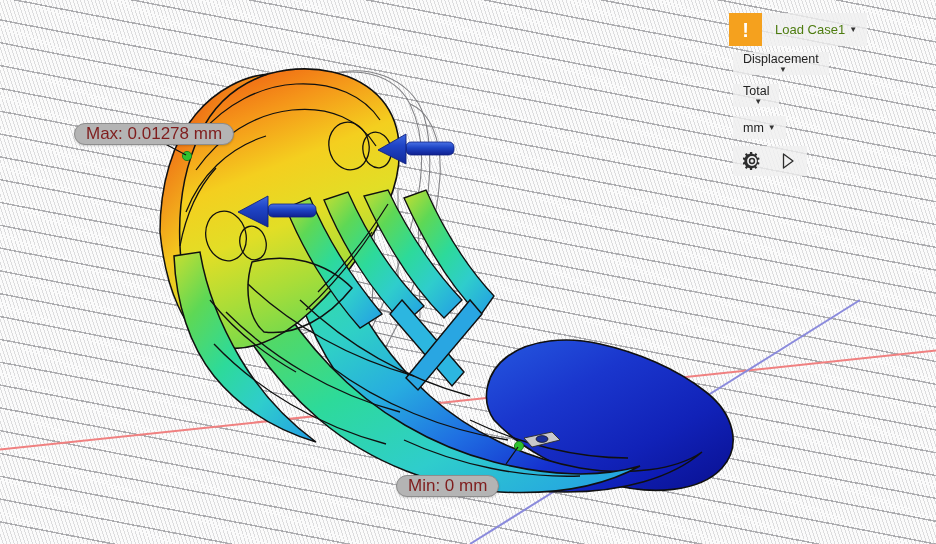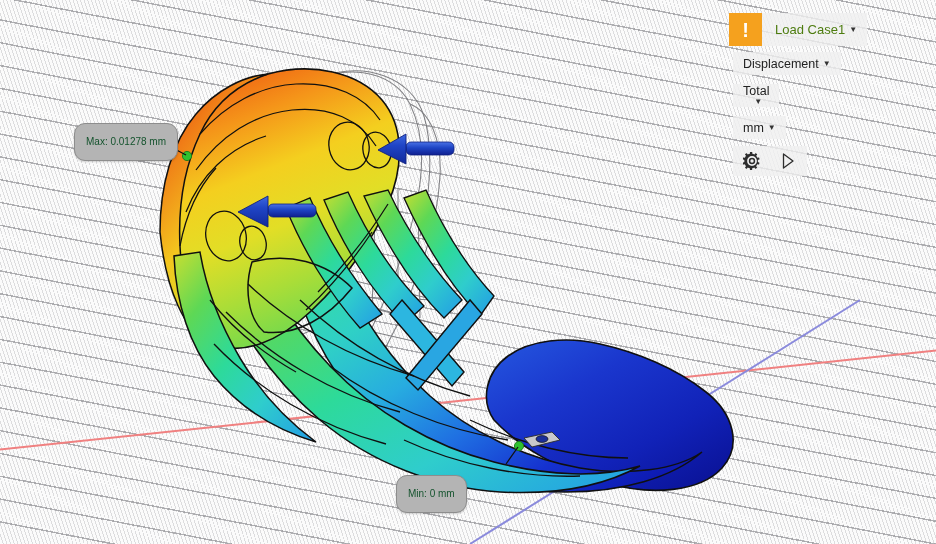--- a/index.html
+++ b/index.html
@@ -48,25 +48,25 @@
 
   
   #model-svg { position: absolute; left: 0; top: 0; }
 
   
   .value-tag {
     position: absolute;
     background: #b4b4b4;
     border: 1px solid #8d8d8d;
     border-radius: 11px;
-    color: #14532d;
-    font-size: 10px;
+    color: #7f1d1d;
+    font-size: 17px;
     line-height: 20px;
     height: 20px;
-    padding: 8px 11px;
+    padding: 0 11px;
     white-space: nowrap;
     box-shadow: 0 1px 2px rgba(0,0,0,0.18);
   }
   #tag-max { left: 74px; top: 123px; }
   #tag-min { left: 396px; top: 475px; }
 
   
   #result-panel {
     position: absolute;
     left: 690px; top: 0;
@@ -87,21 +87,21 @@
     font-size: 20px;
     font-weight: bold;
     line-height: 1;
   }
   #loadcase-label {
     font-size: 13px; color: #4d7c0f;
     padding-left: 13px;
   }
   .caret { font-size: 8px; color: #333; margin-left: 4px; line-height: 1; }
 
-  #row-displacement { left: 43px; top: 52px; height: 23px; padding: 0 10px; }
+  #row-displacement { left: 43px; top: 52px; height: 23px; padding: 0 10px; flex-direction: column; }
   #row-total        { left: 43px; top: 84px; height: 23px; padding: 0 10px; flex-direction: column; }
   #row-unit         { left: 43px; top: 116px; height: 23px; padding: 0 10px; }
   .dd-label { font-size: 12.5px; color: #222; }
 
   #row-actions {
     left: 43px; top: 146px;
     height: 30px; padding: 0 8px;
     gap: 14px;
   }
   .action-icon {

